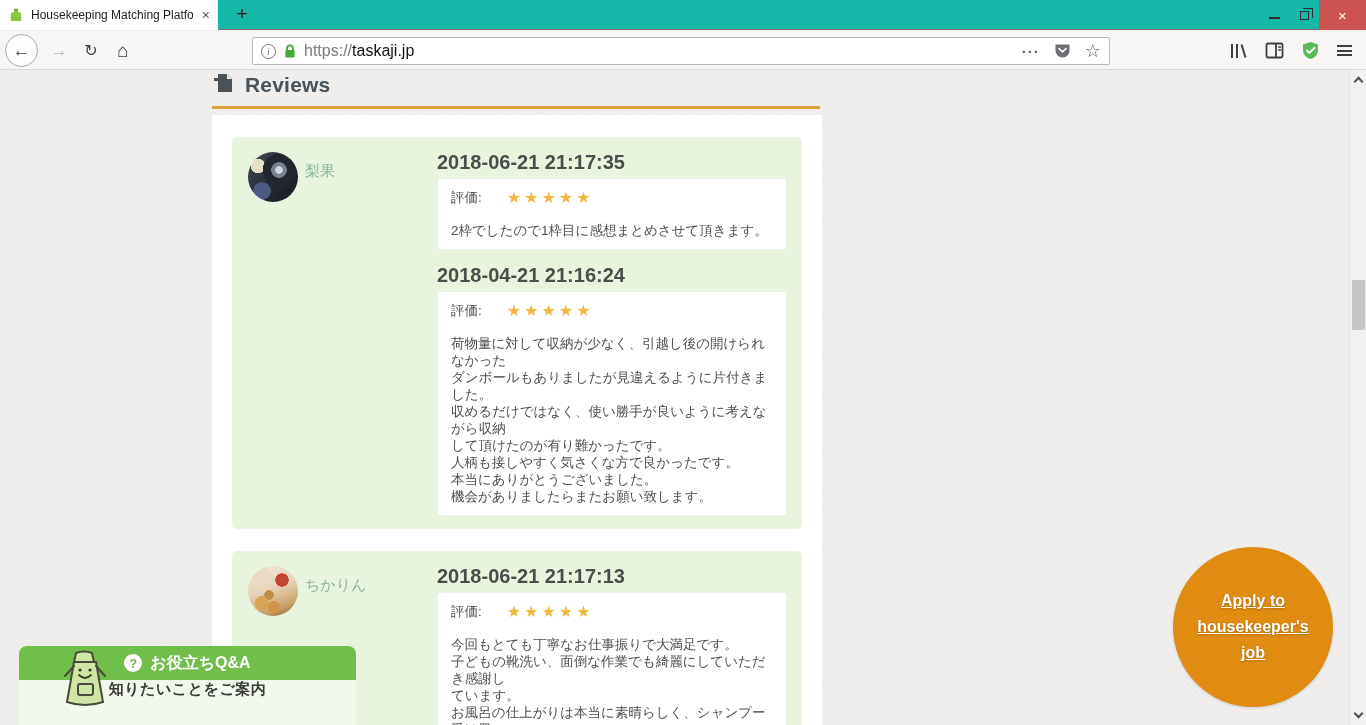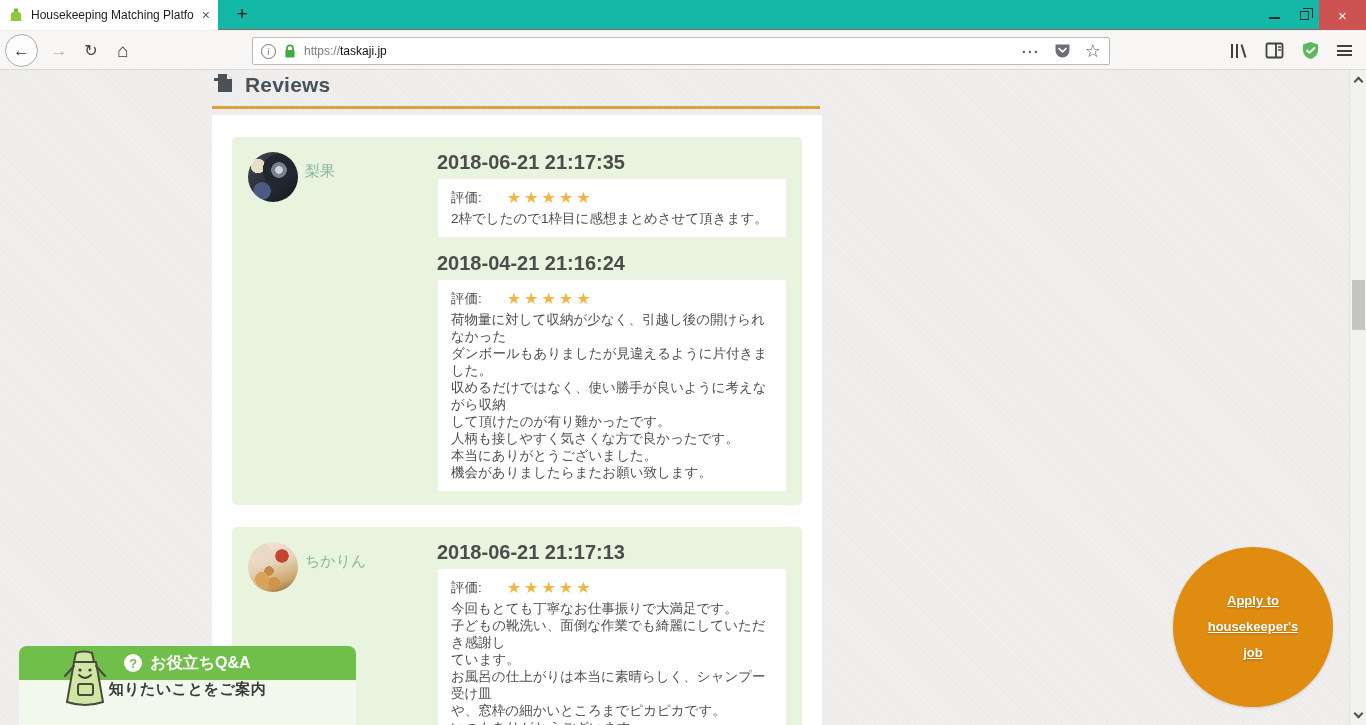--- a/index.html
+++ b/index.html
@@ -33,21 +33,21 @@
     display:flex; align-items:center; justify-content:center; }
   .fwdbtn  { left:44px; width:30px; color:#b9b9b9; }
   .reloadbtn { left:76px; width:30px; font-size:16px; }
   .homebtn { left:108px; width:30px; font-size:19px; }
 
   .urlbar { position:absolute; left:252px; top:6px; width:858px; height:28px; background:#fff;
     border:1px solid #b9b9b9; border-radius:2px; display:flex; align-items:center; padding:0 8px; gap:7px; }
   .info-i { width:15px; height:15px; border:1.4px solid #757575; border-radius:50%;
     color:#757575; font-size:10px; font-style:italic; font-family:"Liberation Serif",serif;
     display:flex; align-items:center; justify-content:center; flex:none; }
-  .urltext { font-size:12px; color:#111; flex:1; }
+  .urltext { font-size:16px; color:#111; flex:1; }
   .urltext .proto { color:#7a7a7a; }
   .urlbar-right { display:flex; align-items:center; gap:14px; }
   .dots { color:#5f5f5f; font-size:15px; font-weight:bold; letter-spacing:1px; }
   .bookmark-star { color:#555; font-size:18px; }
 
   .tbicons { position:absolute; top:0; right:14px; height:39px; display:flex; align-items:center; gap:17px; }
   .hamburger span { display:block; width:15px; height:2px; background:#3f3f3f; margin:2.5px 0; }
 
   
   .content { position:absolute; left:0; top:70px; width:1366px; height:655px; overflow:hidden;
@@ -78,39 +78,39 @@
       linear-gradient(160deg,#f3e9da 0%,#e6d3b9 45%,#caa36a 78%,#7d6036 100%); }
   .rname { font-size:15px; color:#89b6a0; margin-top:10px; }
   .card-right { flex:1; }
   .rdate { font-size:20px; font-weight:bold; color:#4c4c4c; line-height:20px; }
   .rdate.later { margin-top:15px; }
   .rbox { margin-top:6px; background:#fff; border:1px solid #edf0e6; border-radius:2px;
     padding:9px 13px 10px; }
   .rating-row { display:flex; align-items:center; gap:25px; height:20px; }
   .rating-label { font-size:13.5px; color:#4c4c4c; }
   .stars { color:#f2b53d; font-size:16px; letter-spacing:3px; line-height:16px; }
-  .rtext { margin-top:2px; font-size:13.5px; line-height:17px; color:#4e4e4e; white-space:pre-line; }
+  .rtext { margin-top:14px; font-size:13.5px; line-height:17px; color:#4e4e4e; white-space:pre-line; }
   .rtext:empty { display:none; }
 
   
   .qa { position:absolute; left:19px; top:576px; width:337px; height:79px; }
   .qa-header { height:34px; background:#70bf4a; border-radius:8px 8px 0 0;
     display:flex; align-items:center; justify-content:center; gap:8px; }
   .qa-qmark { width:18px; height:18px; background:#fff; border-radius:50%; color:#70bf4a;
     font-weight:bold; font-size:13px; display:flex; align-items:center; justify-content:center; }
   .qa-title { color:#fff; font-weight:bold; font-size:16px; }
   .qa-body { height:45px; background:#f2f8ec; display:flex; align-items:flex-start; justify-content:center; }
   .qa-sub { font-size:15px; font-weight:bold; color:#3a3a3a; letter-spacing:.5px; }
   .mascot { position:absolute; left:33px; top:4px; }
 
   
   .apply { position:absolute; left:1173px; top:477px; width:160px; height:160px; border-radius:50%;
     background:#e08c11; display:flex; align-items:center; justify-content:center; text-align:center;
     box-shadow:0 1px 3px rgba(0,0,0,.15); }
-  .apply-text { color:#fff; font-weight:bold; font-size:13px; line-height:26px;
+  .apply-text { color:#fff; font-weight:bold; font-size:16px; line-height:26px;
     text-decoration:underline; white-space:pre-line; text-shadow:0 1px 2px rgba(90,55,0,.45); }
 
   
   .scrollbar { position:absolute; right:0; top:0; width:17px; height:655px; background:#f1f1f0;
     border-left:1px solid #e4e3e1; }
   .sb-thumb { position:absolute; left:2px; top:210px; width:13px; height:50px; background:#c5c5c3; }
   .chev { position:absolute; left:5px; width:7px; height:7px;
     border-top:2px solid #4f4f4f; border-right:2px solid #4f4f4f; }
   .chev.up { top:8px; transform:rotate(-45deg); }
   .chev.down { bottom:8px; transform:rotate(135deg); }

